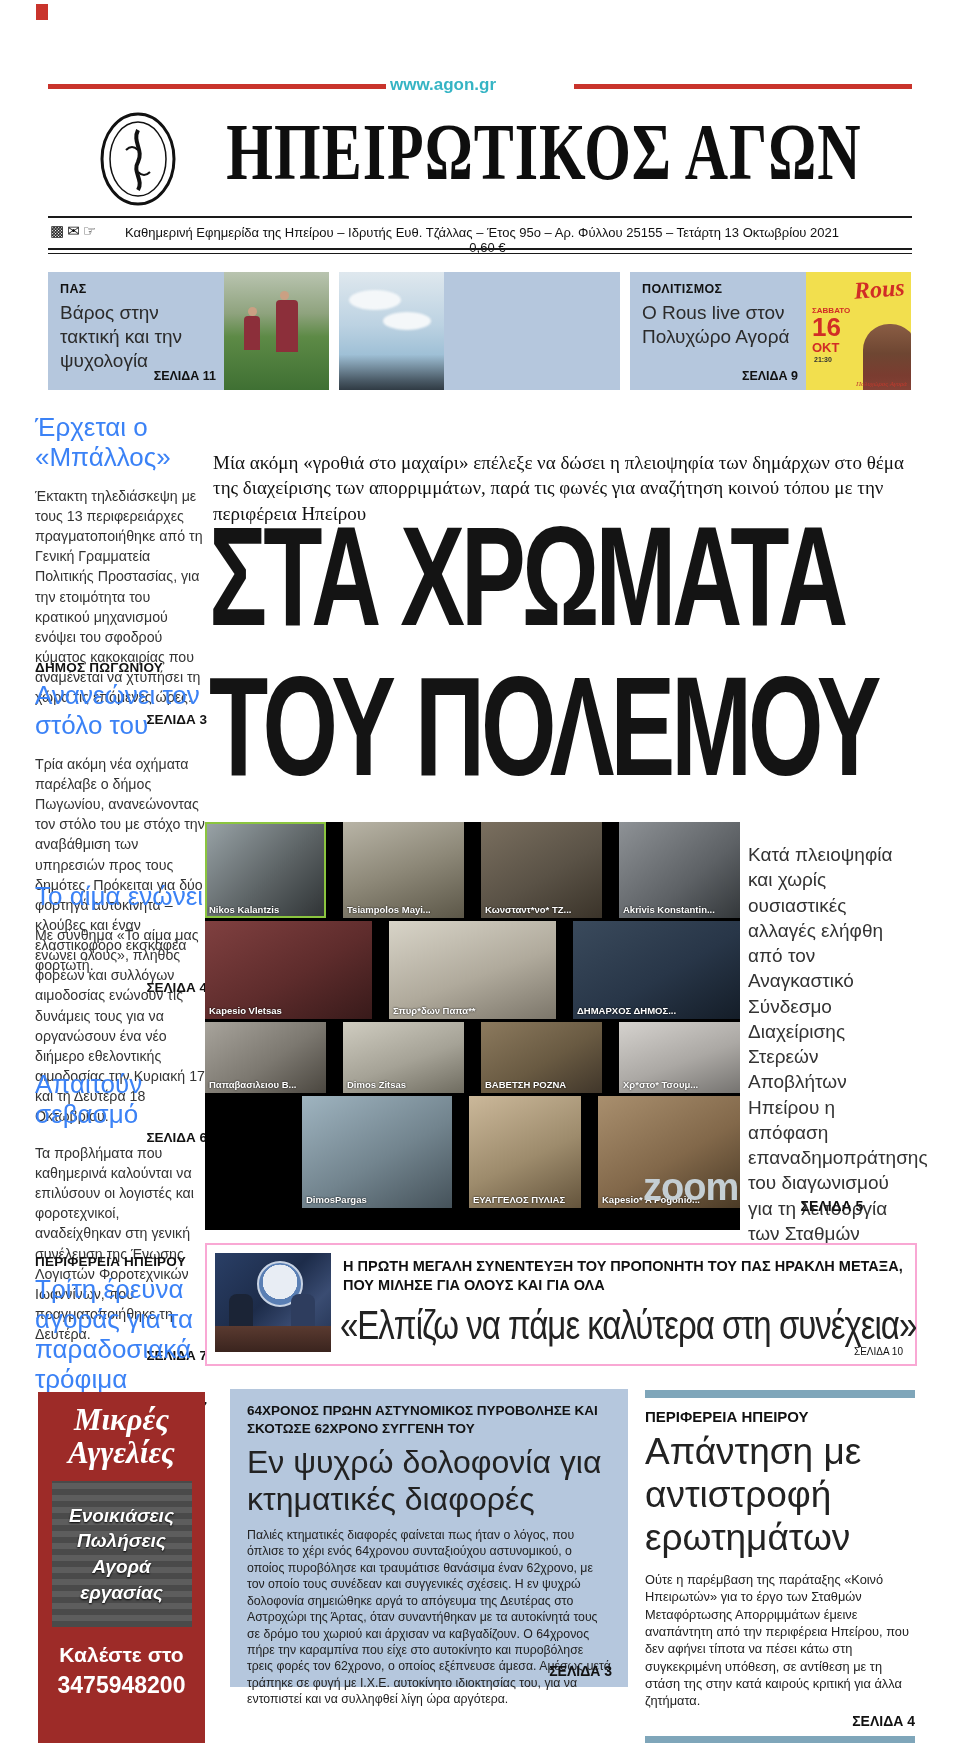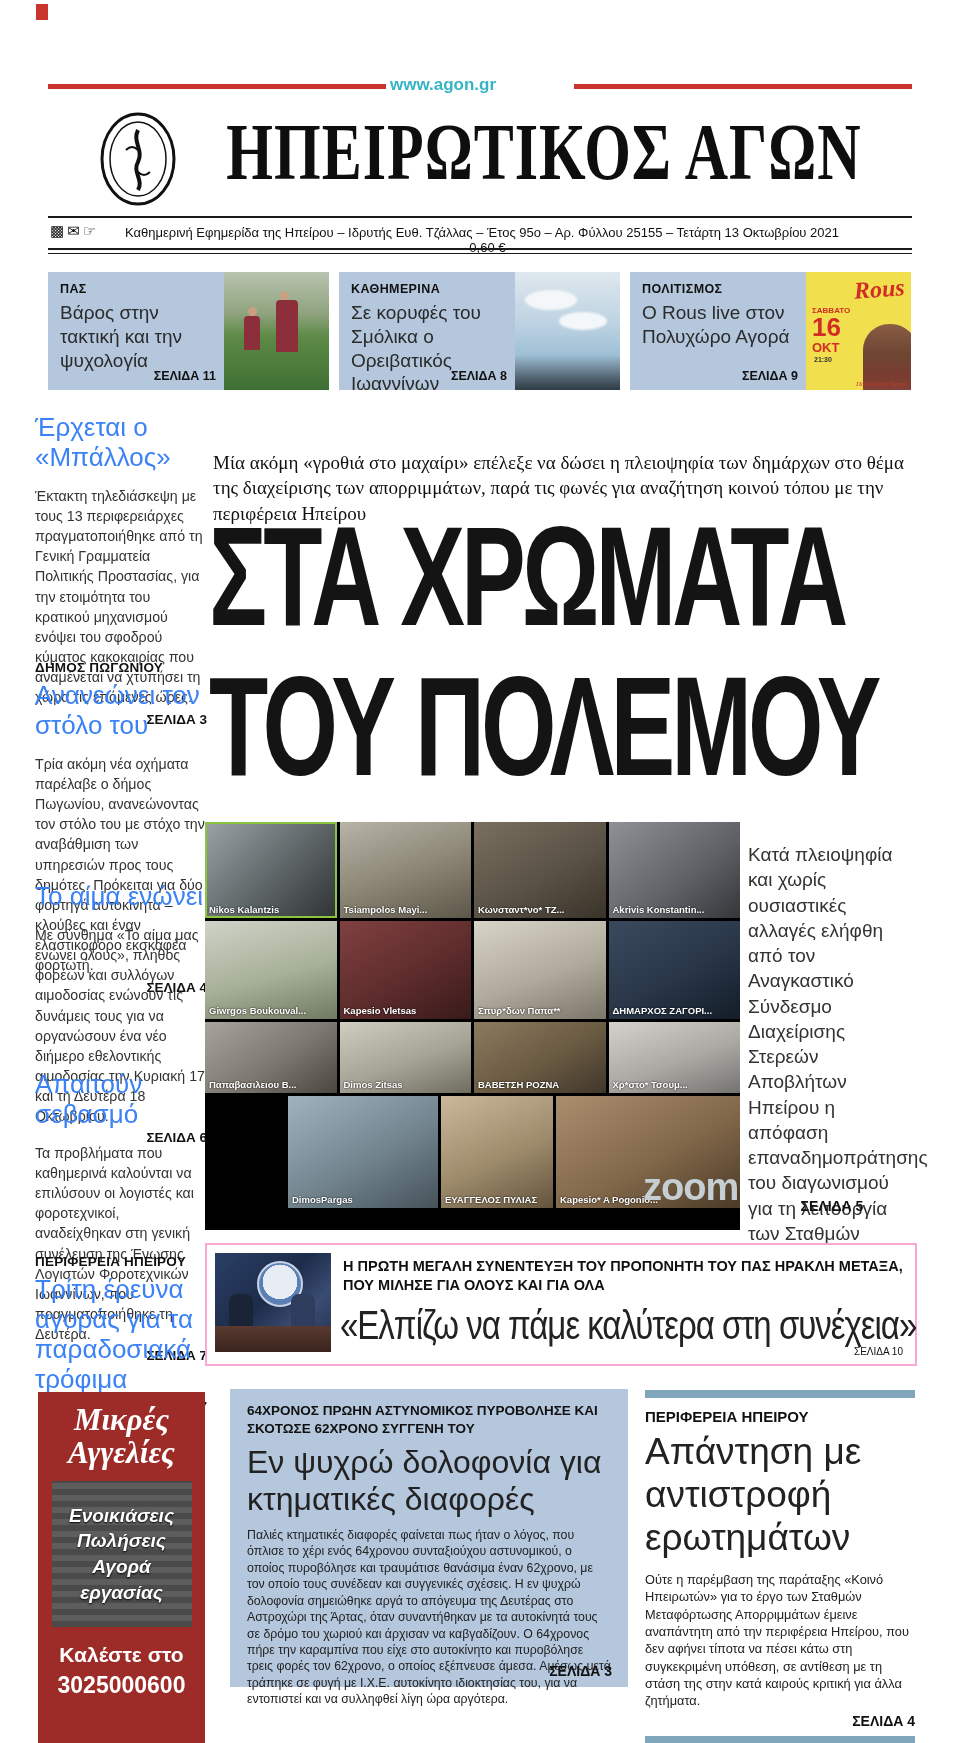--- a/index.html
+++ b/index.html
@@ -64,21 +64,21 @@
 
   
   .intro{left:213px;top:450px;width:705px;font-family:"Liberation Serif",serif;
          font-size:19px;line-height:1.33;color:#111;}
   .headline{left:209px;white-space:nowrap;font-weight:900;font-size:97px;letter-spacing:-4px;
             color:#141414;transform:scaleY(1.46);transform-origin:top left;line-height:1;}
   .h-l1{top:505px;} .h-l2{top:655px;}
 
   
   .grid{left:205px;top:822px;width:535px;height:408px;background:#000;padding:0;}
-  .grow{display:flex;gap:3px;margin-bottom:3px;}
+  .grow{display:flex;gap:17px;margin-bottom:3px;}
   .r1{height:96px;} .r2{height:98px;} .r3{height:71px;} .r4{height:112px;}
   .tile{position:relative;flex:1;overflow:hidden;}
   .tile.active{outline:2px solid #8bc53f;outline-offset:-2px;}
   .tlabel{position:absolute;left:4px;bottom:3px;font-size:9.5px;font-weight:bold;color:#fff;
           text-shadow:0 0 2px #000;white-space:nowrap;}
   .spacer{width:80px;background:#000;flex:none;}
   .w150{flex:none;width:150px;} .w112{flex:none;width:112px;}
   .g0{background:linear-gradient(135deg,#9aa4a8,#5d6466 55%,#2e3234);}
   .g1{background:linear-gradient(160deg,#b8b4a6,#8d8878 50%,#5c5748);}
   .g2{background:linear-gradient(150deg,#7a6f5f,#5a5246 55%,#3a3329);}
@@ -179,25 +179,20 @@
       <div class="tz-title">Βάρος στην τακτική και την ψυχολογία</div>
       <div class="tz-page">ΣΕΛΙΔΑ 11</div>
     </div>
     <div class="tz-photo ph-soccer">
       <div class="player p1"></div>
       <div class="player p2"></div>
     </div>
   </div>
 
   <div class="abs teaser tz2">
-    <div class="tz-text">
-      <div class="tz-kicker">ΚΑΘΗΜΕΡΙΝΑ</div>
-      <div class="tz-title">Σε κορυφές του Σμόλικα ο Ορειβατικός Ιωαννίνων</div>
-      <div class="tz-page">ΣΕΛΙΔΑ 8</div>
-    </div>
     <div class="tz-photo ph-sky">
       <div class="cloud c1"></div>
       <div class="cloud c2"></div>
     </div>
   </div>
 
   <div class="abs teaser tz3">
     <div class="tz-text">
       <div class="tz-kicker">ΠΟΛΙΤΙΣΜΟΣ</div>
       <div class="tz-title">Ο Rous live στον Πολυχώρο Αγορά</div>
@@ -258,31 +253,28 @@
           <span class="tlabel">Tsiampolos Mayi...</span>
         </div>
       <div class="tile g2">
           <span class="tlabel">Κωνσταντ*νο* ΤΖ...</span>
         </div>
       <div class="tile g3">
           <span class="tlabel">Akrivis Konstantin...</span>
         </div>
     </div>
     <div class="grow r2">
-      <div class="tile g4">
-          <span class="tlabel">Giwrgos Boukouval...</span>
-        </div>
       <div class="tile g5">
           <span class="tlabel">Kapesio Vletsas</span>
         </div>
       <div class="tile g6">
           <span class="tlabel">Σπυρ*δων Παπα**</span>
         </div>
       <div class="tile g7">
-          <span class="tlabel">ΔΗΜΑΡΧΟΣ ΖΑΓΟΡΙ...</span>
+          <span class="tlabel">ΔΗΜΑΡΧΟΣ ΔΗΜΟΣ...</span>
         </div>
     </div>
     <div class="grow r3">
       <div class="tile g8">
           <span class="tlabel">Παπαβασιλειου Β...</span>
         </div>
       <div class="tile g9">
           <span class="tlabel">Dimos Zitsas</span>
         </div>
       <div class="tile g10">
@@ -324,21 +316,21 @@
 
   <div class="abs classifieds">
     <div class="cl-title">Μικρές Αγγελίες</div>
     <div class="cl-photo">
       <div class="cl-line">Ενοικιάσεις</div>
       <div class="cl-line">Πωλήσεις</div>
       <div class="cl-line">Αγορά</div>
       <div class="cl-line">εργασίας</div>
     </div>
     <div class="cl-call">Καλέστε στο</div>
-    <div class="cl-phone">3025000600</div>
+    <div class="cl-phone">3475948200</div>
   </div>
 
   <div class="bcenter">
     <div class="bc-kicker">64ΧΡΟΝΟΣ ΠΡΩΗΝ ΑΣΤΥΝΟΜΙΚΟΣ ΠΥΡΟΒΟΛΗΣΕ ΚΑΙ ΣΚΟΤΩΣΕ 62ΧΡΟΝΟ ΣΥΓΓΕΝΗ ΤΟΥ</div>
     <div class="bc-title">Εν ψυχρώ δολοφονία για κτηματικές διαφορές</div>
     <div class="bc-body">Παλιές κτηματικές διαφορές φαίνεται πως ήταν ο λόγος, που όπλισε το χέρι ενός 64χρονου συνταξιούχου αστυνομικού, ο οποίος πυροβόλησε και τραυμάτισε θανάσιμα έναν 62χρονο, με τον οποίο τους συνέδεαν και συγγενικές σχέσεις. Η εν ψυχρώ δολοφονία σημειώθηκε αργά το απόγευμα της Δευτέρας στο Αστροχώρι της Άρτας, όταν συναντήθηκαν με τα αυτοκίνητά τους σε δρόμο του χωριού και άρχισαν να καβγαδίζουν. Ο 64χρονος πήρε την καραμπίνα που είχε στο αυτοκίνητο και πυροβόλησε τρεις φορές τον 62χρονο, ο οποίος εξέπνευσε άμεσα. Αμέσως μετά τράπηκε σε φυγή με Ι.Χ.Ε. αυτοκίνητο ιδιοκτησίας του, για να εντοπιστεί και να συλληφθεί λίγη ώρα αργότερα.</div>
     <div class="bc-page">ΣΕΛΙΔΑ 3</div>
   </div>
 
   <div class="bright">

